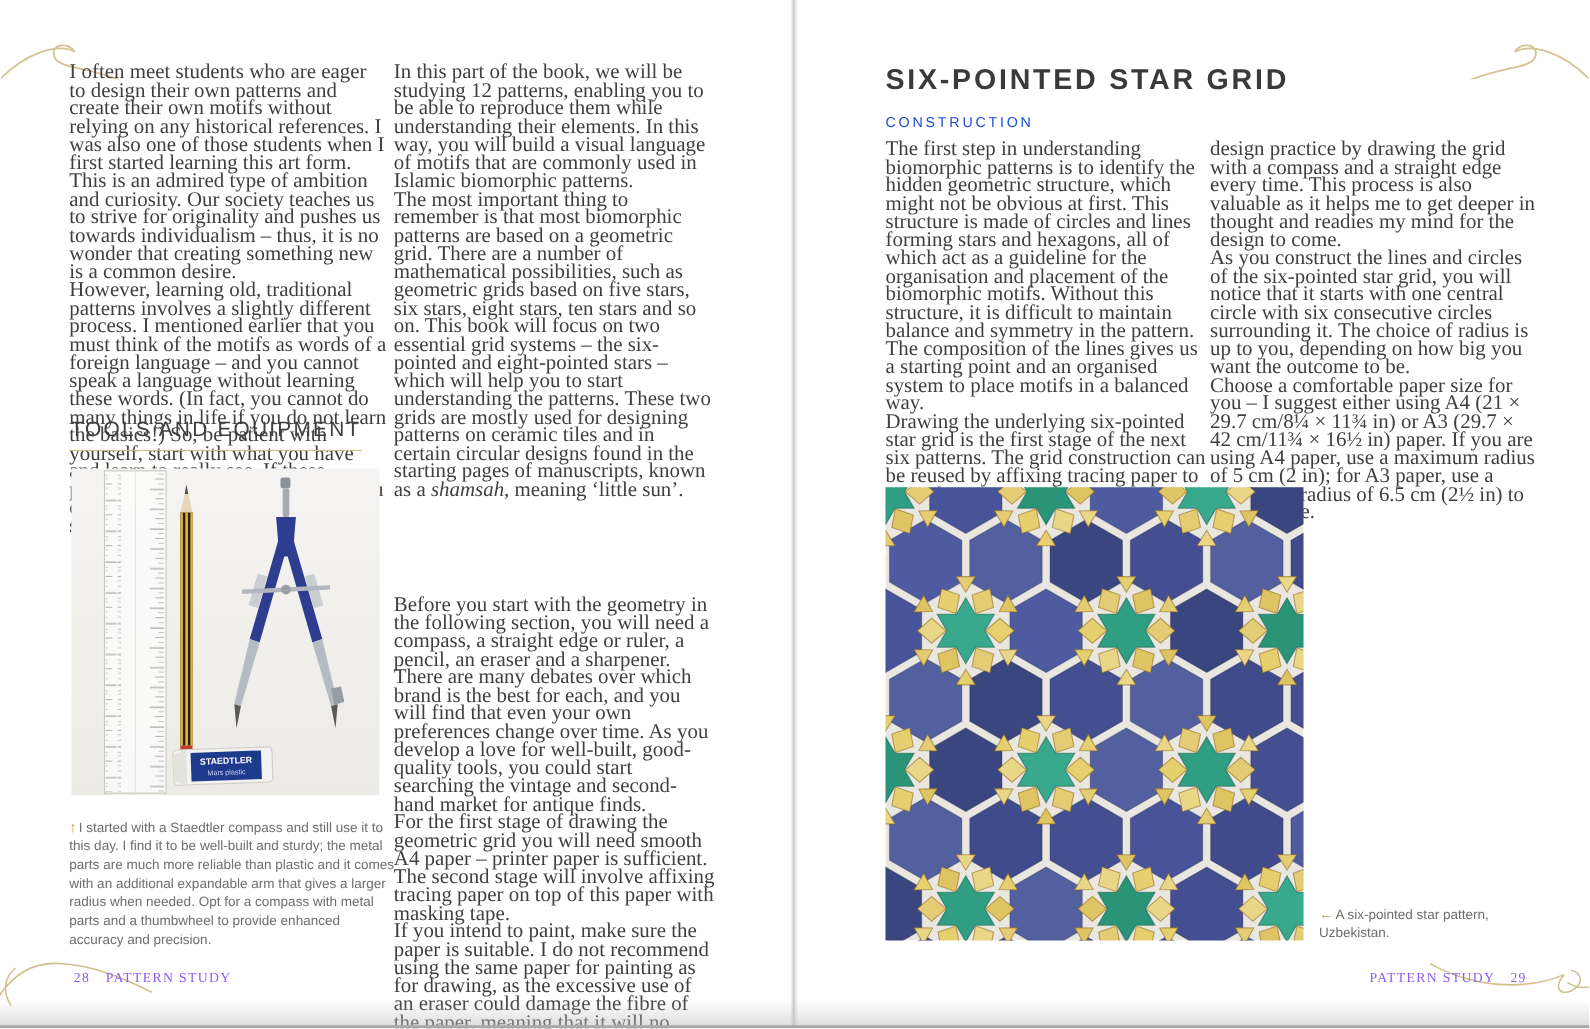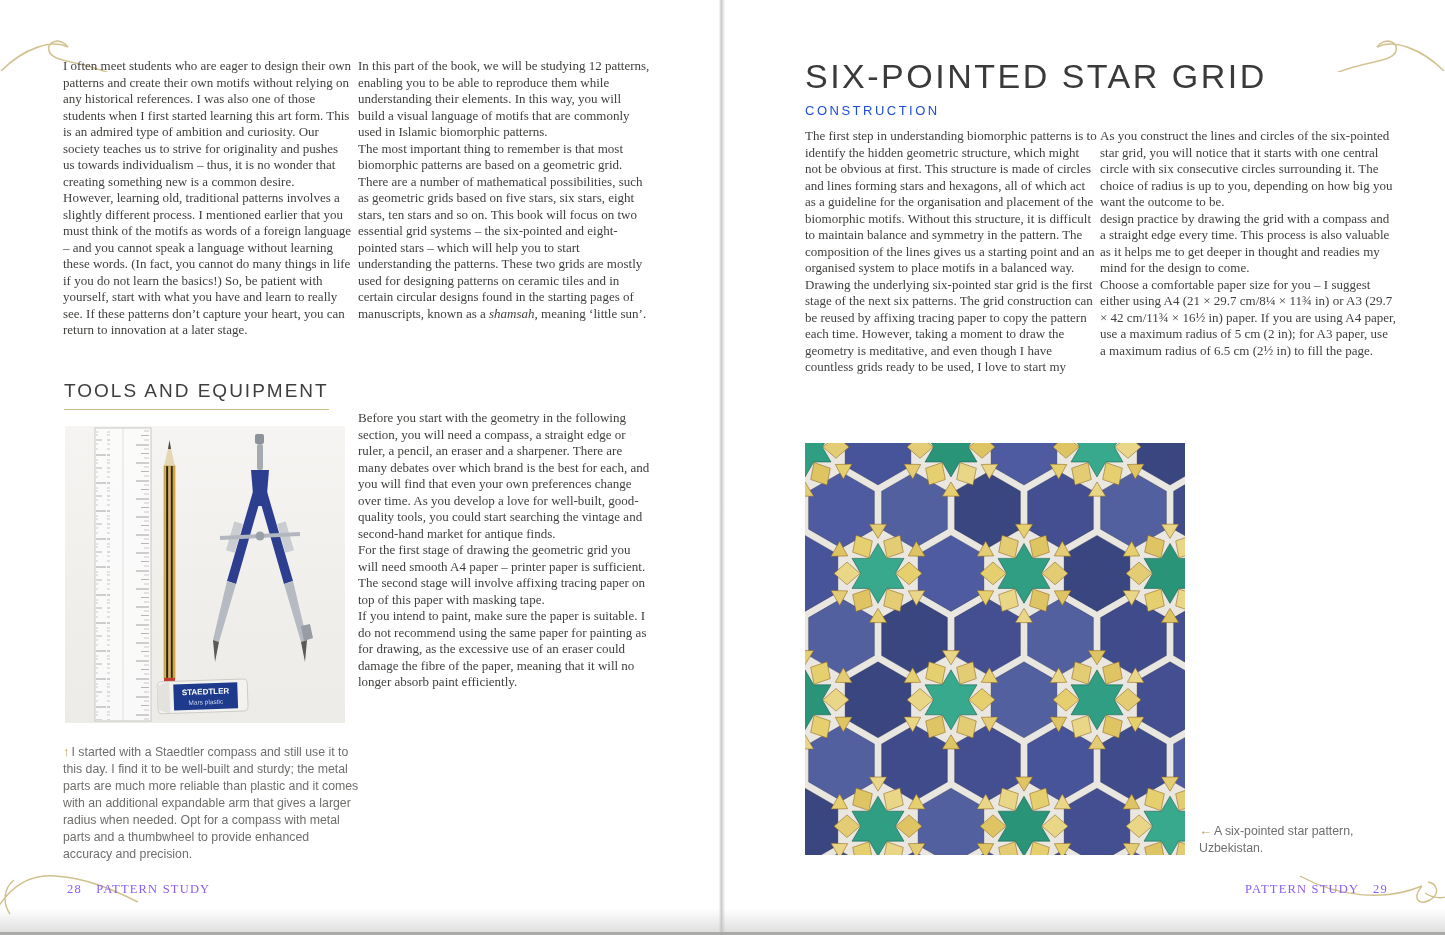--- a/index.html
+++ b/index.html
@@ -1,23 +1,23 @@
 <!DOCTYPE html>
 <html><head>
 <meta charset="utf-8">
 <style>
   html,body{margin:0;padding:0;background:#ffffff;}
   #book{position:relative;width:1445px;height:935px;background:#ffffff;overflow:hidden;
         font-family:"Liberation Serif", serif;color:#3f3e3c;}
   .abs{position:absolute;}
-  .body-col{font-size:13px;line-height:16.5px;color:#403f3d;text-align:left;}
+  .body-col{font-size:19px;line-height:16.5px;color:#403f3d;text-align:left;}
   .body-col p{margin:0 0 0 0;}
   .body-col p + p{}
   .em{font-style:italic;}
-  .page-title{font-family:"Liberation Sans", sans-serif;font-size:34px;font-weight:400;
+  .page-title{font-family:"Liberation Sans", sans-serif;font-size:26px;font-weight:700;
               letter-spacing:2.5px;color:#3a3a3a;}
   .sub-title{font-family:"Liberation Sans", sans-serif;font-size:13px;font-weight:300;
              letter-spacing:2.5px;color:#1d4ed8;}
   .section-head{font-family:"Liberation Sans", sans-serif;font-size:19px;font-weight:300;
                 letter-spacing:2px;color:#3e3e3e;display:inline-block;
                 border-bottom:1.5px solid #cdbc87;padding-bottom:7px;}
   .caption{font-family:"Liberation Sans", sans-serif;font-size:12.3px;line-height:17px;
            color:#6e6e6c;font-weight:300;}
   .cap-arrow{color:#b9a253;font-size:13px;padding-right:2px;}
   .footer{font-size:12.5px;letter-spacing:1.2px;color:#8b5cf6;}
@@ -150,22 +150,22 @@
 
   <div class="abs page-title" style="left:805px;top:57px;">SIX-POINTED STAR GRID</div>
   <div class="abs sub-title" style="left:805px;top:103px;">CONSTRUCTION</div>
 
   <div class="abs body-col" style="left:805px;top:128px;width:293px;">
     <p>The first step in understanding biomorphic patterns is to identify the hidden geometric structure, which might not be obvious at first. This structure is made of circles and lines forming stars and hexagons, all of which act as a guideline for the organisation and placement of the biomorphic motifs. Without this structure, it is difficult to maintain balance and symmetry in the pattern. The composition of the lines gives us a starting point and an organised system to place motifs in a balanced way.</p>
     <p>Drawing the underlying six-pointed star grid is the first stage of the next six patterns. The grid construction can be reused by affixing tracing paper to copy the pattern each time. However, taking a moment to draw the geometry is meditative, and even though I have countless grids ready to be used, I love to start my</p>
   </div>
 
   <div class="abs body-col" style="left:1100px;top:128px;width:296px;">
+    <p>design practice by drawing the grid with a compass and a straight edge every time. This process is also valuable as it helps me to get deeper in thought and readies my mind for the design to come.</p>
     <p>As you construct the lines and circles of the six-pointed star grid, you will notice that it starts with one central circle with six consecutive circles surrounding it. The choice of radius is up to you, depending on how big you want the outcome to be.</p>
-    <p>design practice by drawing the grid with a compass and a straight edge every time. This process is also valuable as it helps me to get deeper in thought and readies my mind for the design to come.</p>
     <p>Choose a comfortable paper size for you – I suggest either using A4 (21 × 29.7 cm/8¼ × 11¾ in) or A3 (29.7 × 42 cm/11¾ × 16½ in) paper. If you are using A4 paper, use a maximum radius of 5 cm (2 in); for A3 paper, use a maximum radius of 6.5 cm (2½ in) to fill the page.</p>
   </div>
 
   <div class="abs" style="left:805px;top:443px;width:380px;height:412px;">
     <svg id="mosaic" width="380" height="412" viewBox="0 0 380 412">
         <rect width="380" height="412" fill="#eae7e0"></rect>
         <polygon points="0.0,-160.4 32.9,-141.4 32.9,-103.4 0.0,-84.4 -32.9,-103.4 -32.9,-141.4" fill="#434f90" stroke="rgba(25,30,65,0.3)" stroke-width="1"></polygon>
         <polygon points="-36.5,-97.2 -3.6,-78.2 -3.6,-40.2 -36.5,-21.2 -69.4,-40.2 -69.4,-78.2" fill="#3f4b8a" stroke="rgba(25,30,65,0.3)" stroke-width="1"></polygon>
         <polygon points="-109.5,-97.2 -76.6,-78.2 -76.6,-40.2 -109.5,-21.2 -142.4,-40.2 -142.4,-78.2" fill="#47549a" stroke="rgba(25,30,65,0.3)" stroke-width="1"></polygon>
         <polygon points="146.0,-160.4 178.9,-141.4 178.9,-103.4 146.0,-84.4 113.1,-103.4 113.1,-141.4" fill="#3f4b8a" stroke="rgba(25,30,65,0.3)" stroke-width="1"></polygon>

